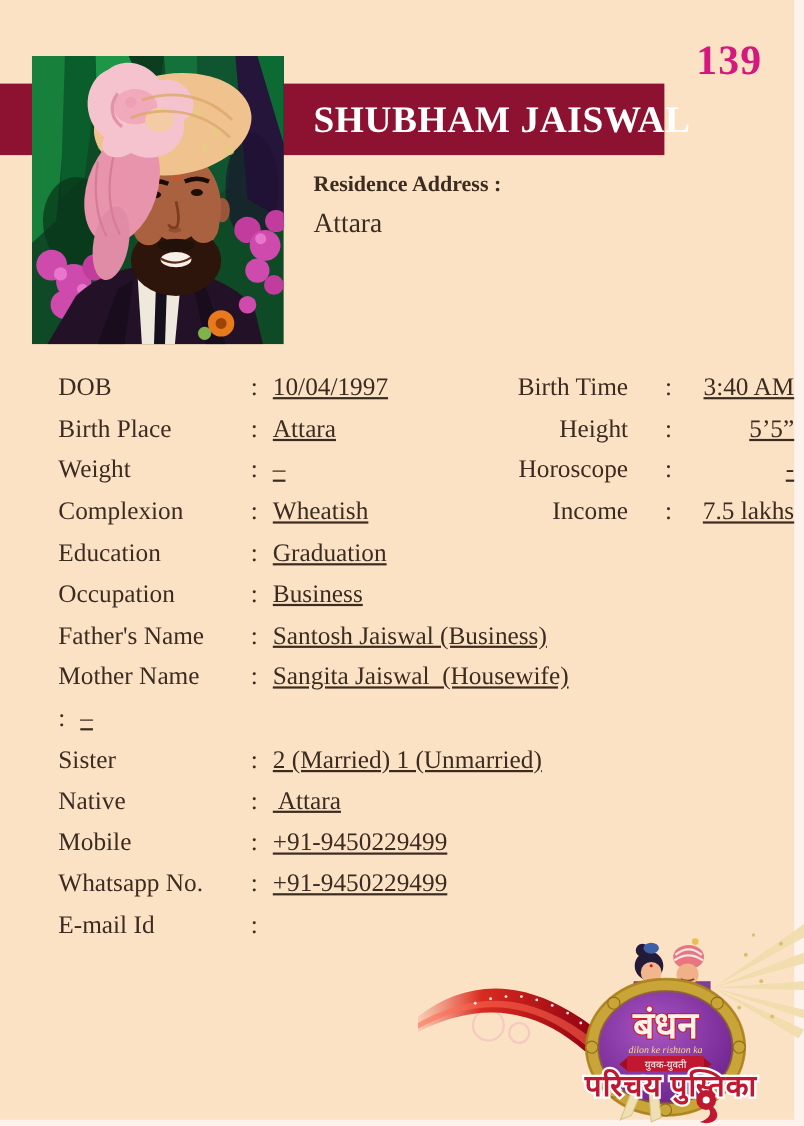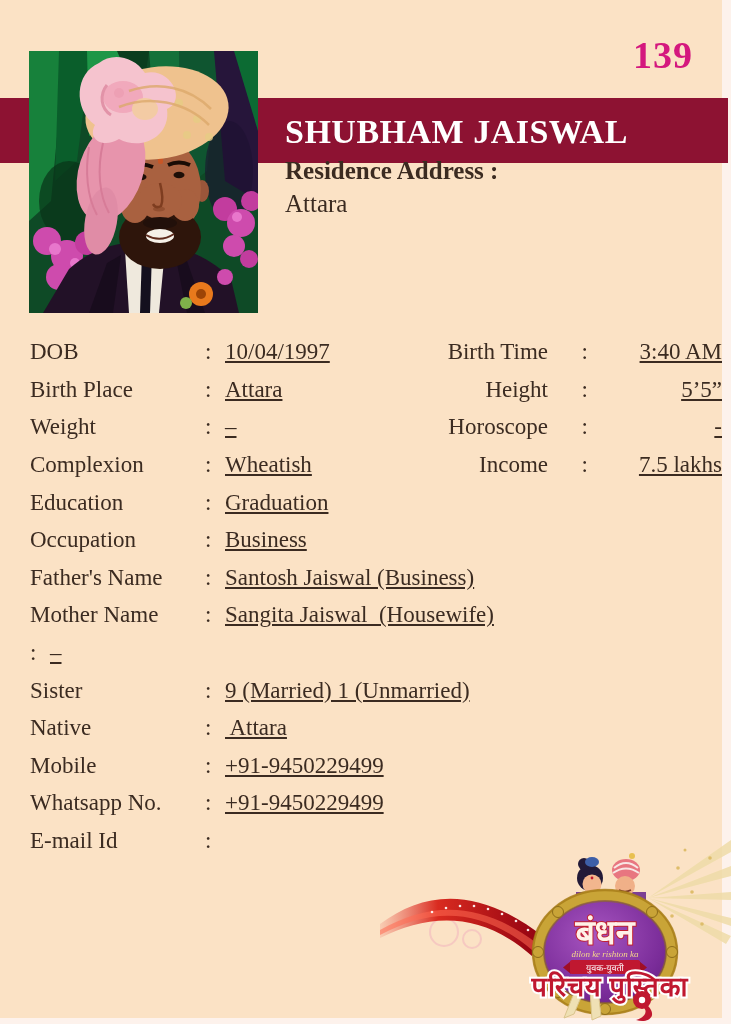--- a/index.html
+++ b/index.html
@@ -8,31 +8,31 @@
   }
   html,body{margin:0;padding:0;background:#888;}
   .page{
     position:relative;width:731px;height:1024px;margin:0 auto;
     background:var(--c-border);overflow:hidden;
     font-family:"Liberation Serif","DejaVu Serif",serif;color:var(--c-text);padding-left:48px;
   }
   .content-bg{position:absolute;left:0;top:0;width:722px;height:1018px;background:var(--c-background);}
   .page-number{position:absolute;top:33px;left:622px;width:82px;text-align:center;
     font-size:38px;font-weight:bold;color:var(--c-number);letter-spacing:1px;}
-  .band{position:absolute;left:0;top:98px;width:728px;height:65px;background:var(--c-band);}
+  .band{position:absolute;left:0;top:76px;width:604px;height:65px;background:var(--c-band);}
   .name{position:absolute;left:285px;top:0;height:65px;line-height:67px;color:#ffffff;
     font-size:34px;font-weight:bold;letter-spacing:.5px;white-space:nowrap;}
   .photo{position:absolute;left:29px;top:51px;width:229px;height:262px;}
   .photo svg{display:block;width:100%;height:100%;}
-  .res-label{position:absolute;left:285px;top:157px;font-size:25px;font-weight:bold;}
+  .res-label{position:absolute;left:285px;top:157px;font-size:20px;font-weight:bold;}
   .res-value{position:absolute;left:285px;top:190px;font-size:25px;}
   .details,.details-right{position:absolute;top:333px;font-size:23px;line-height:1;}
   .details{left:30px;width:680px;}
   .details-right{left:430px;width:292px;text-align:right;}
-  .row{display:flex;height:37.6px;align-items:center;white-space:pre;}
+  .row{display:flex;height:37.6px;align-items:center;white-space:pre;margin-left:23px;}
   .details .lbl{width:175px;flex:none;}
   .details .colon{width:20px;flex:none;}
   .details-right .lbl{width:118px;flex:none;}
   .details-right .colon{width:40px;flex:none;}
   .val{flex:1;text-decoration:underline;}
   .logo{position:absolute;left:380px;top:840px;width:351px;height:184px;}
   .logo svg{display:block;width:100%;height:100%;overflow:visible;}
   svg text{font-family:"Liberation Serif","DejaVu Serif",serif;}
 </style>
 </head>
@@ -137,21 +137,21 @@
   <div class="details">
     <div class="row"><span class="lbl">DOB</span><span class="colon">:</span><span class="val">10/04/1997</span></div>
     <div class="row"><span class="lbl">Birth Place</span><span class="colon">:</span><span class="val">Attara</span></div>
     <div class="row"><span class="lbl">Weight</span><span class="colon">:</span><span class="val">–</span></div>
     <div class="row"><span class="lbl">Complexion</span><span class="colon">:</span><span class="val">Wheatish</span></div>
     <div class="row"><span class="lbl">Education</span><span class="colon">:</span><span class="val">Graduation</span></div>
     <div class="row"><span class="lbl">Occupation</span><span class="colon">:</span><span class="val">Business</span></div>
     <div class="row"><span class="lbl">Father's Name</span><span class="colon">:</span><span class="val">Santosh Jaiswal (Business)</span></div>
     <div class="row"><span class="lbl">Mother Name</span><span class="colon">:</span><span class="val">Sangita Jaiswal  (Housewife)</span></div>
     <div class="row"><span class="colon">:</span><span class="val">–</span></div>
-    <div class="row"><span class="lbl">Sister</span><span class="colon">:</span><span class="val">9 (Married) 1 (Unmarried)</span></div>
+    <div class="row"><span class="lbl">Sister</span><span class="colon">:</span><span class="val">2 (Married) 1 (Unmarried)</span></div>
     <div class="row"><span class="lbl">Native</span><span class="colon">:</span><span class="val"> Attara</span></div>
     <div class="row"><span class="lbl">Mobile</span><span class="colon">:</span><span class="val">+91-9450229499</span></div>
     <div class="row"><span class="lbl">Whatsapp No.</span><span class="colon">:</span><span class="val">+91-9450229499</span></div>
     <div class="row"><span class="lbl">E-mail Id</span><span class="colon">:</span><span class="val"></span></div>
   </div>
 
   <div class="details-right">
     <div class="row"><span class="lbl">Birth Time</span><span class="colon">:</span><span class="val">3:40 AM</span></div>
     <div class="row"><span class="lbl">Height</span><span class="colon">:</span><span class="val">5’5”</span></div>
     <div class="row"><span class="lbl">Horoscope</span><span class="colon">:</span><span class="val">-</span></div>

